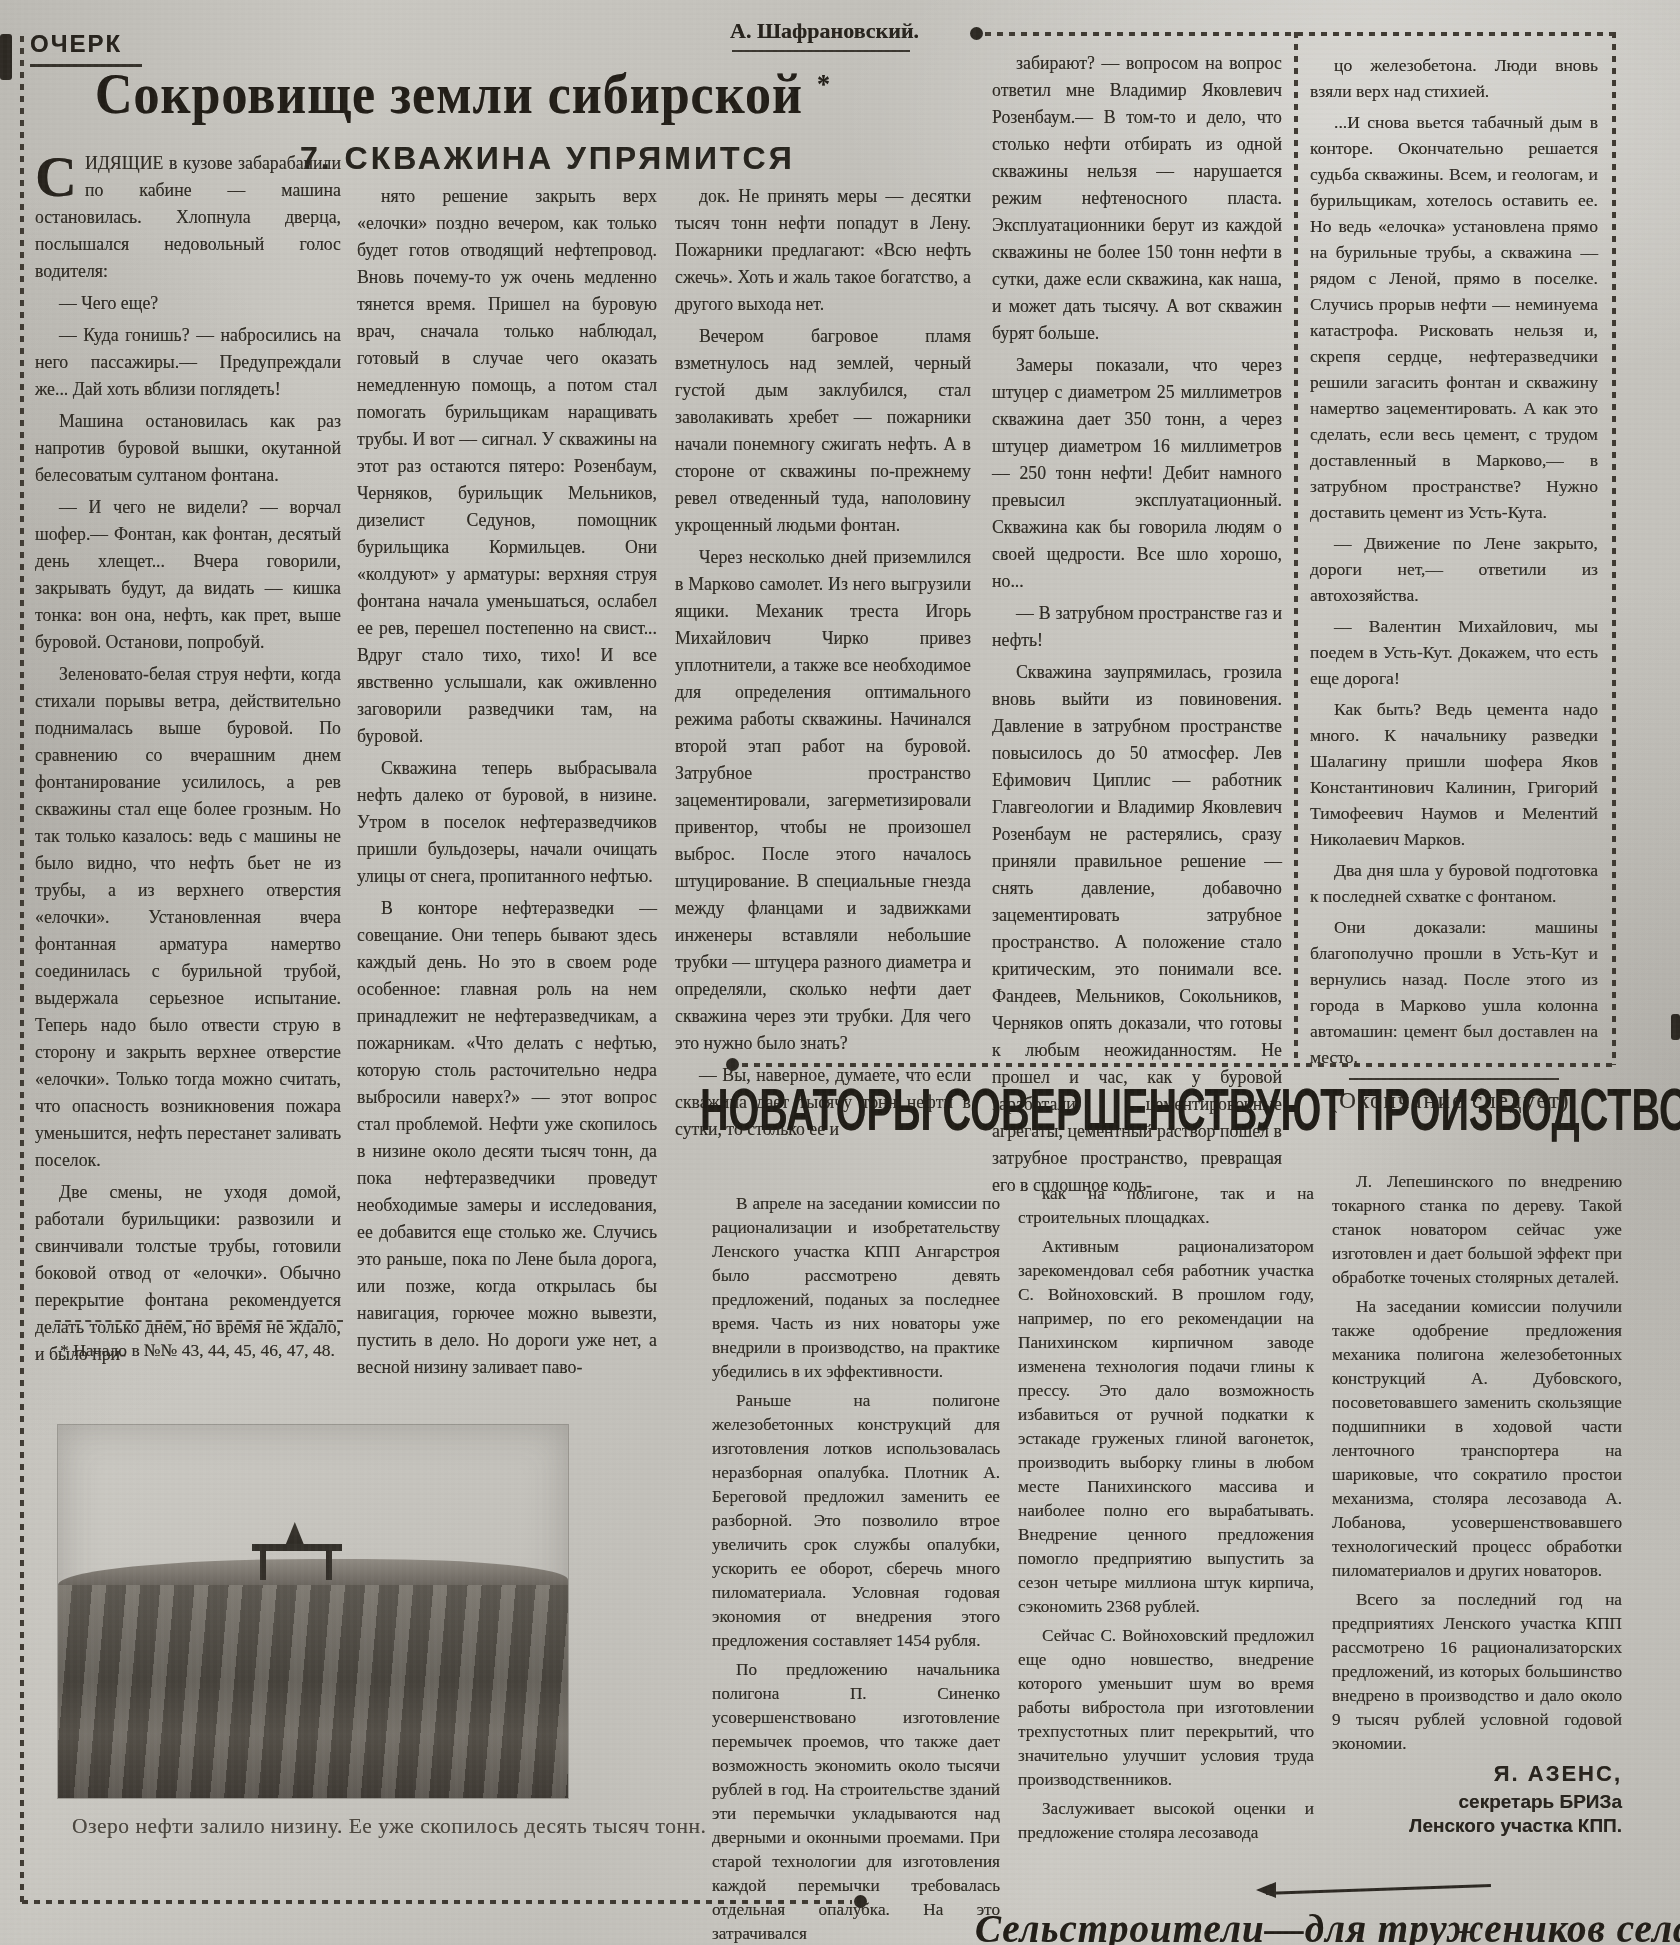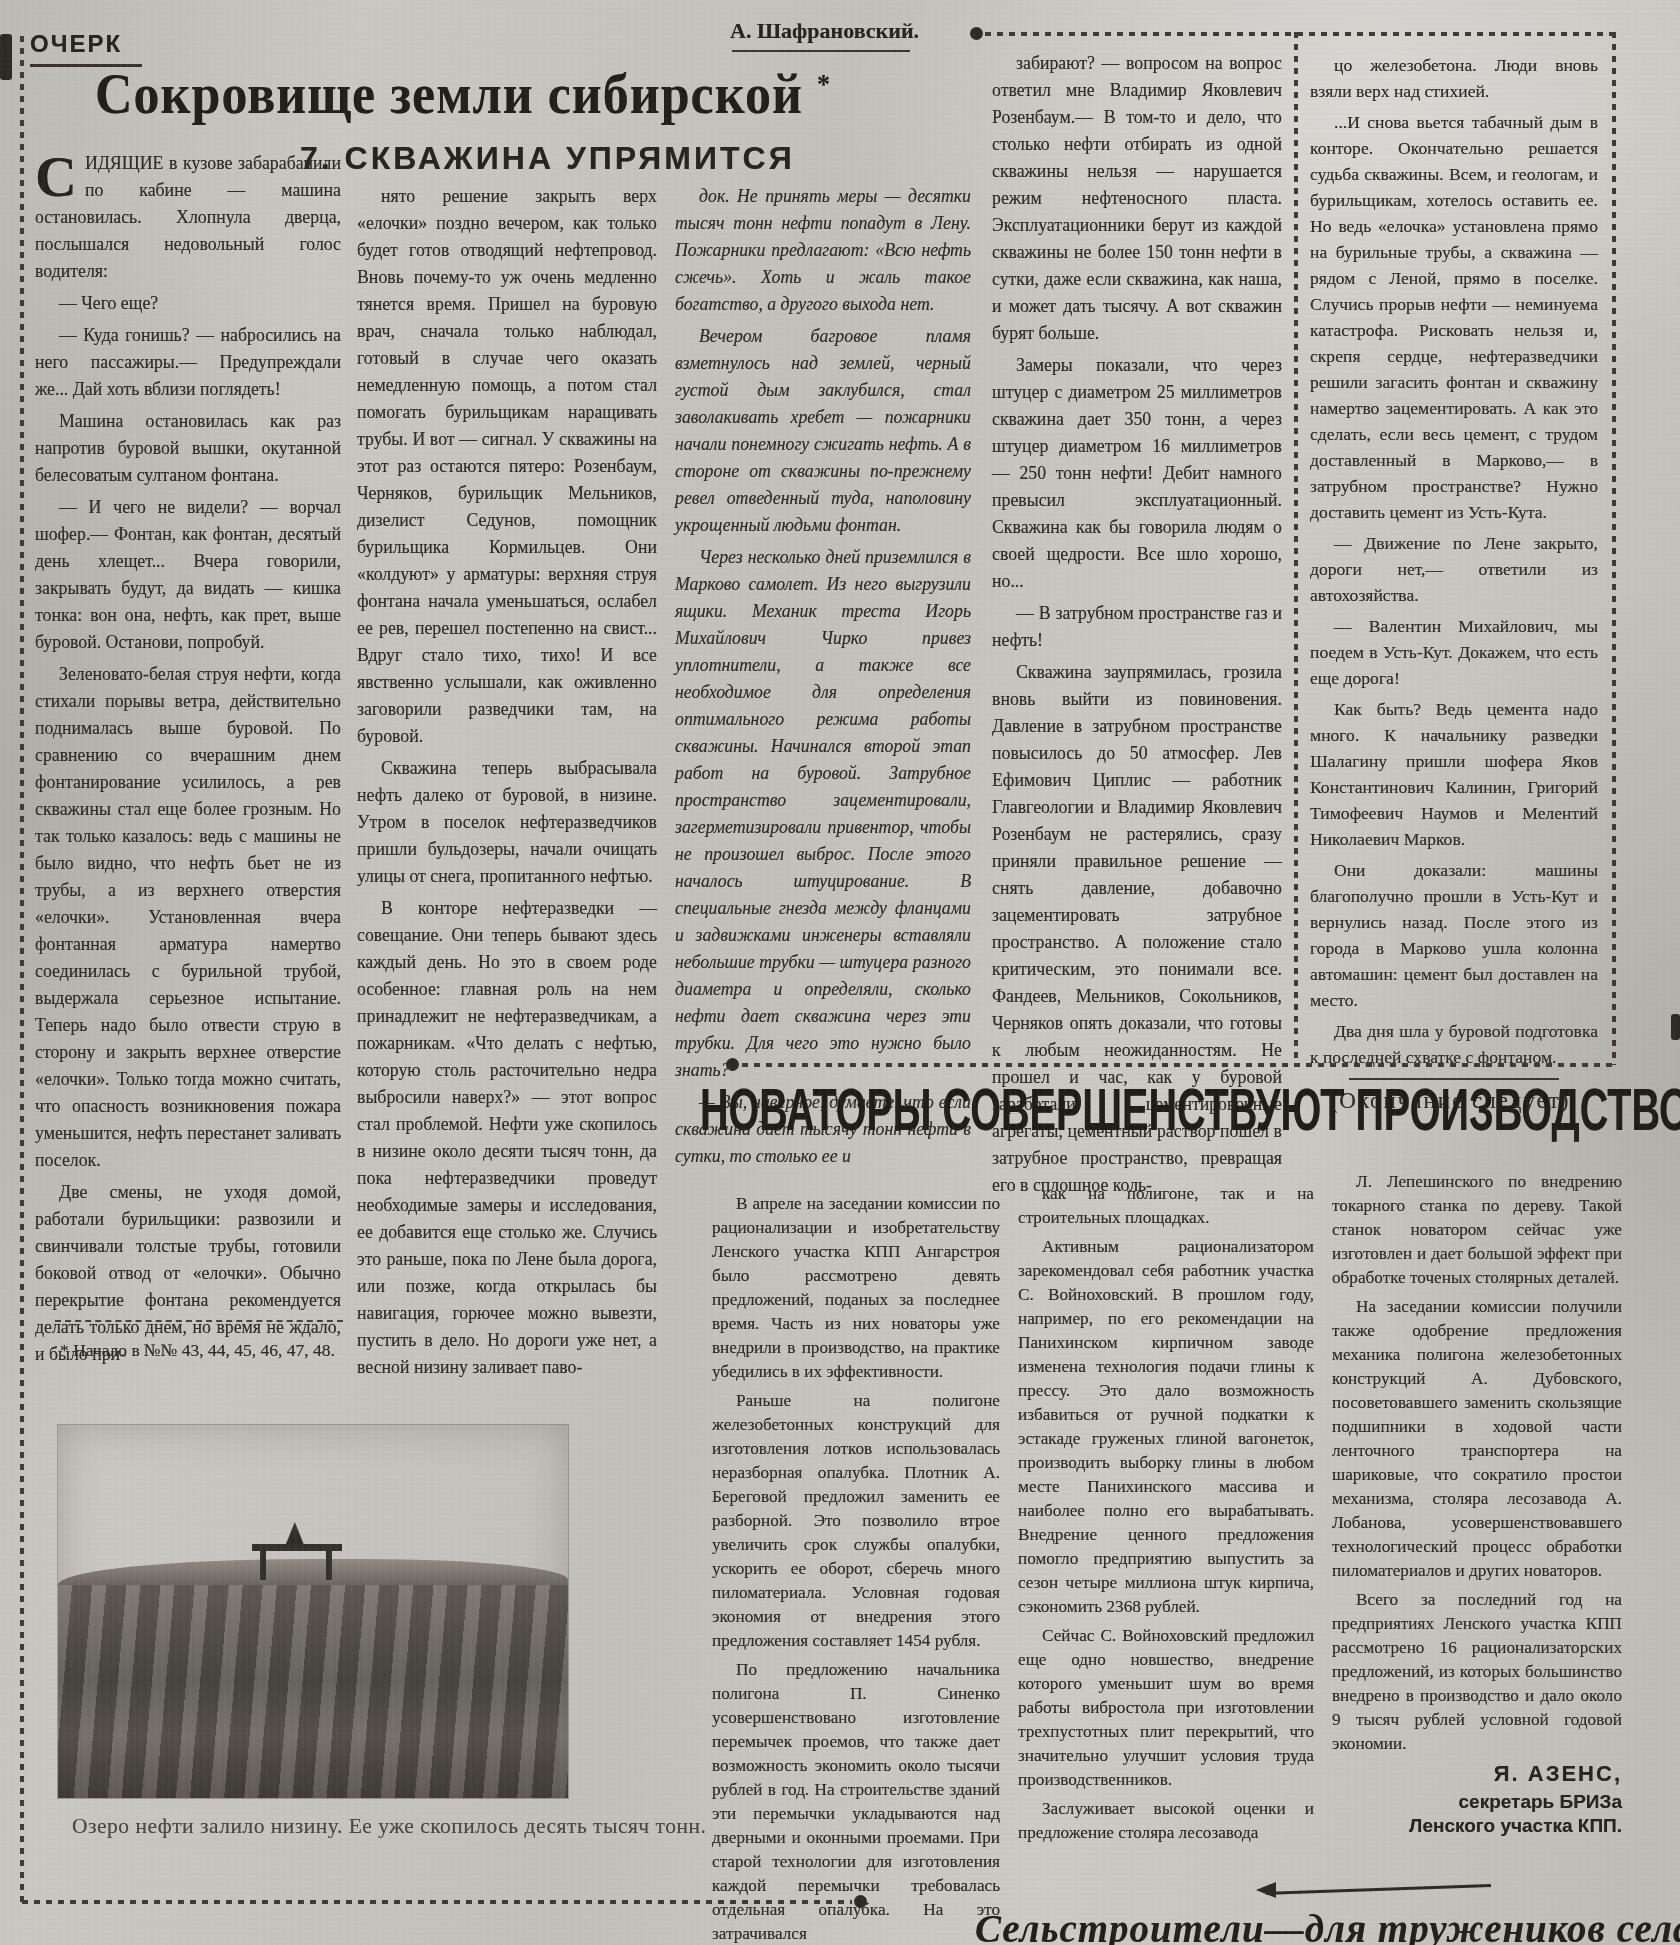--- a/index.html
+++ b/index.html
@@ -28,21 +28,21 @@
   .byline{left:730px;top:18px;font-size:22px;font-weight:bold;color:#26221c;}
   .byline-rule{left:732px;top:50px;width:178px;height:2px;background:#3a362f;}
   .title{left:95px;top:62px;width:720px;margin:0;font-size:52px;font-weight:bold;
     color:#211d17;letter-spacing:1px;white-space:nowrap;transform:scaleY(1.08);transform-origin:left top;}
   .title sup{font-size:26px;}
   .subtitle{left:300px;top:140px;margin:0;font-family:"Liberation Sans",sans-serif;
     font-weight:bold;font-size:32px;letter-spacing:3px;color:#26231d;white-space:nowrap;}
   
   .col1{left:35px;top:150px;width:306px;}
   .col2{left:357px;top:183px;width:300px;}
-  .col3{left:675px;top:183px;width:296px;font-style:italic;}
+  .col3{left:675px;top:183px;width:296px;}
   .col4{left:992px;top:50px;width:290px;}
   .col5{left:1310px;top:52px;width:288px;}
   .dropcap{float:left;font-size:58px;line-height:46px;font-weight:bold;padding:4px 8px 0 0;color:#26221c;}
   .lead{text-indent:0;}
   .fn-rule{left:55px;top:1320px;width:288px;border-top:2px dashed #46413a;}
   .footnote{left:60px;top:1338px;width:280px;font-size:17.5px;line-height:25px;}
   
   .dot-h{position:absolute;height:4px;background:repeating-linear-gradient(90deg,#3e3931 0 6px,transparent 6px 12px);}
   .dot-v{position:absolute;width:4px;background:repeating-linear-gradient(180deg,#3e3931 0 6px,transparent 6px 12px);}
   .bullet{position:absolute;width:13px;height:13px;border-radius:50%;background:#2c2822;}
@@ -144,22 +144,22 @@
   <div class="dot-h" style="left:742px;top:1063px;width:872px;"></div>
   <div class="bullet" style="left:726px;top:1058px;"></div>
 
   <div class="txt col5">
     <div>
         <p class="para">цо железобетона. Люди вновь взяли верх над стихией.</p>
         <p class="para">...И снова вьется табачный дым в конторе. Окончательно решается судьба скважины. Всем, и геологам, и бурильщикам, хотелось оставить ее. Но ведь «елочка» установлена прямо на бурильные трубы, а скважина — рядом с Леной, прямо в поселке. Случись прорыв нефти — неминуема катастрофа. Рисковать нельзя и, скрепя сердце, нефтеразведчики решили загасить фонтан и скважину намертво зацементировать. А как это сделать, если весь цемент, с трудом доставленный в Марково,— в затрубном пространстве? Нужно доставить цемент из Усть-Кута.</p>
         <p class="para">— Движение по Лене закрыто, дороги нет,— ответили из автохозяйства.</p>
         <p class="para">— Валентин Михайлович, мы поедем в Усть-Кут. Докажем, что есть еще дорога!</p>
         <p class="para">Как быть? Ведь цемента надо много. К начальнику разведки Шалагину пришли шофера Яков Константинович Калинин, Григорий Тимофеевич Наумов и Мелентий Николаевич Марков.</p>
+        <p class="para">Два дня шла у буровой подготовка к последней схватке с фонтаном.</p>
         <p class="para">Они доказали: машины благополучно прошли в Усть-Кут и вернулись назад. После этого из города в Марково ушла колонна автомашин: цемент был доставлен на место.</p>
-        <p class="para">Два дня шла у буровой подготовка к последней схватке с фонтаном.</p>
       </div>
     <div class="ending">
       <div class="end-rule"></div>
       <div class="end-text">(Окончание следует).</div>
     </div>
   </div>
 
   <div class="txt photo">
     <div class="ph-hill"></div>
     <div class="ph-rig">

